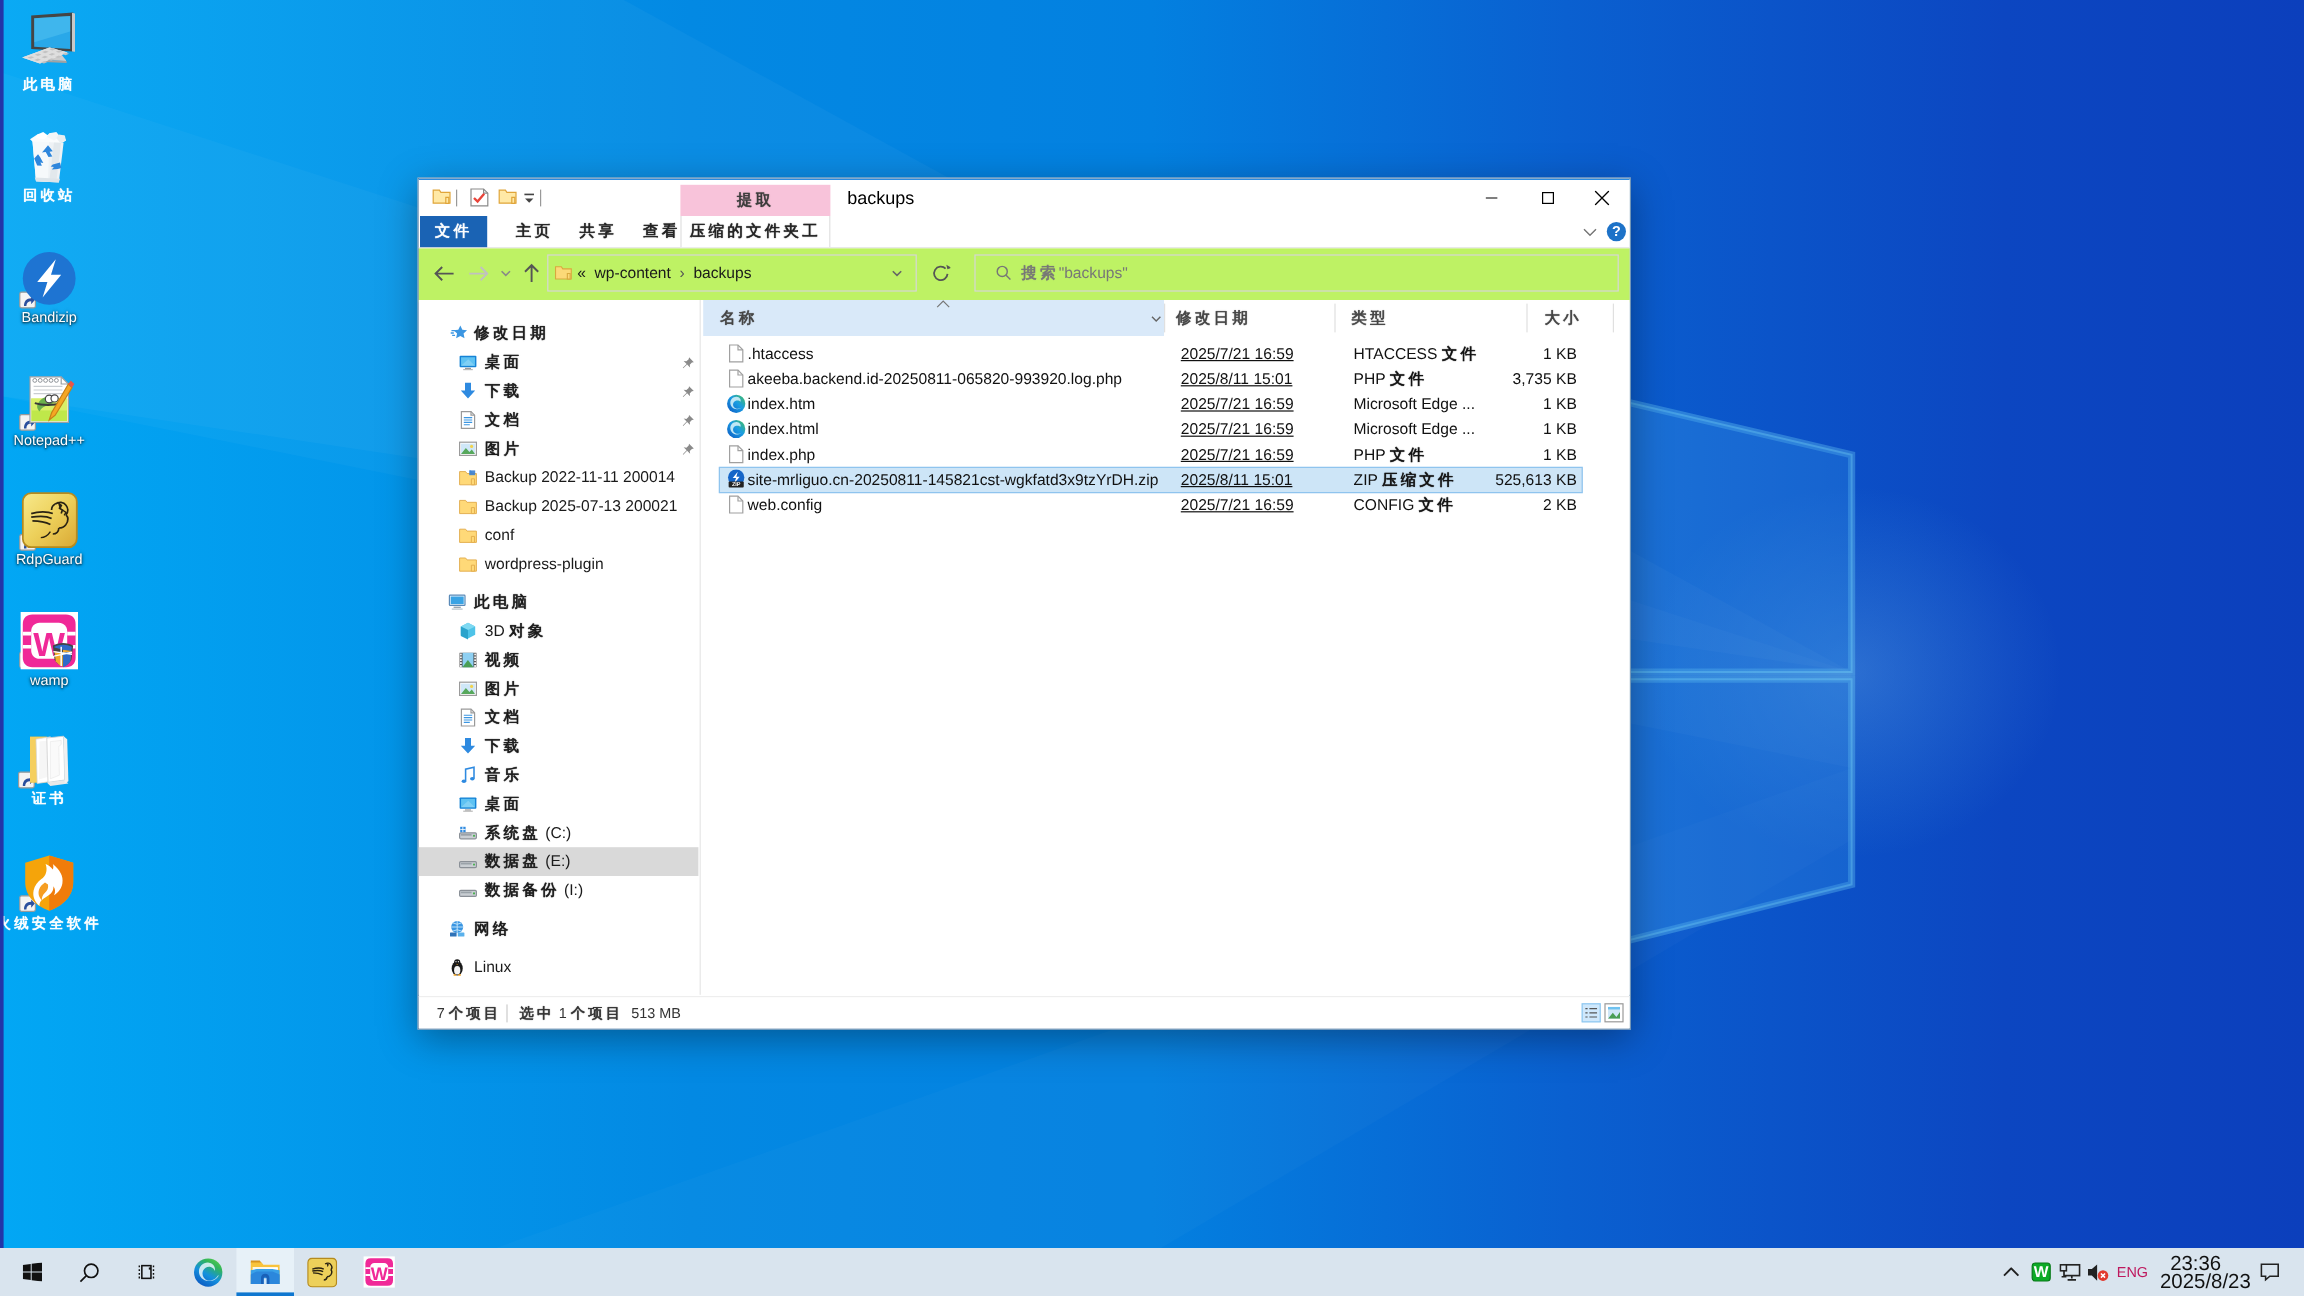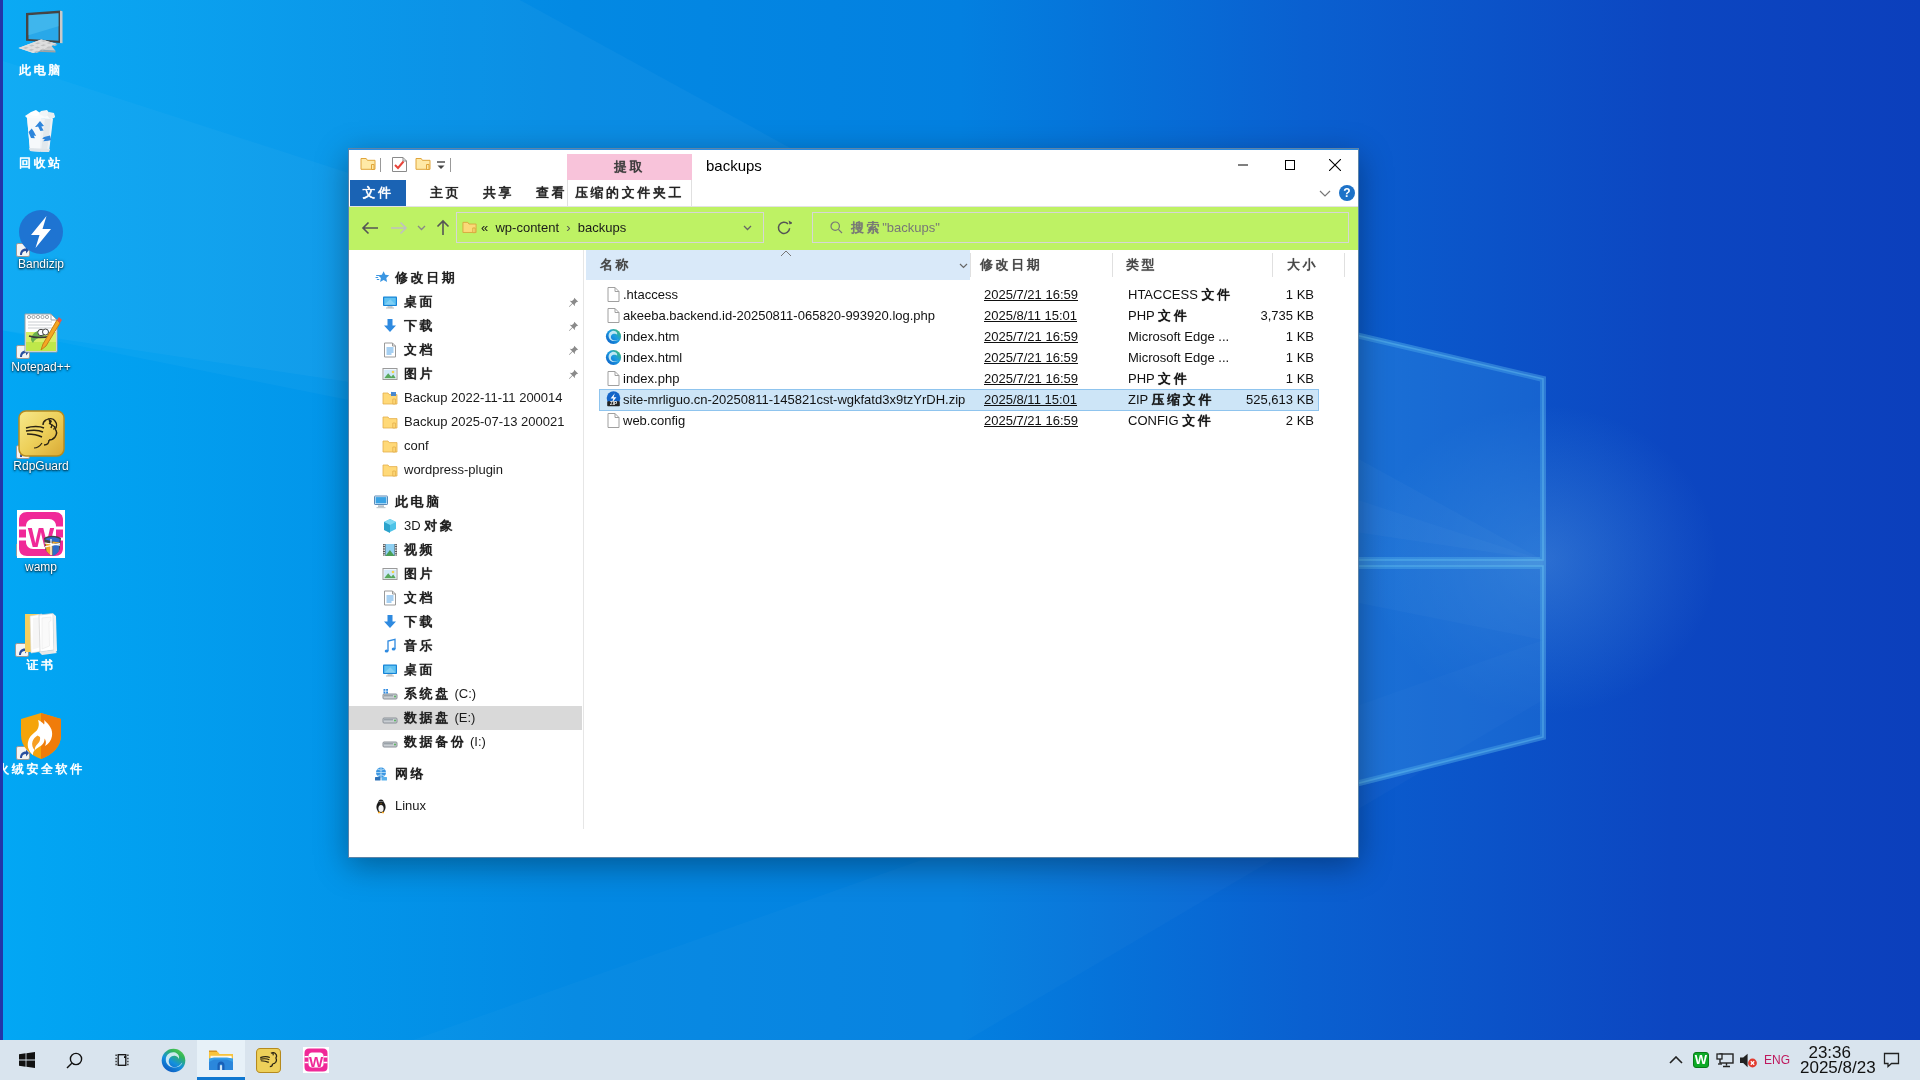--- a/index.html
+++ b/index.html
@@ -698,13 +698,30 @@
             <path d="M3 1.5h7l4 4v10H3z" fill="#fff" stroke="#a0a0a0"></path>
             <path d="M10 1.5v4h4" fill="none" stroke="#a0a0a0"></path>
           </svg>
           <div class="fname">web.config</div>
           <div class="fdate">2025/7/21 16:59</div>
           <div class="ftype">CONFIG <span class="zh">文件</span></div>
           <div class="fsize">2 KB</div>
         </div>
 </div>
 </div>
+<div id="statusbar">
+<div style="position:absolute;left:15px;top:0;height:27px;line-height:26px;font-size:12px;color:#333">7 <span class="zh">个项目</span></div>
+<div style="position:absolute;left:73px;top:6px;width:1px;height:15px;background:#ccc"></div>
+<div style="position:absolute;left:84px;top:0;height:27px;line-height:26px;font-size:12px;color:#333"><span class="zh">选中</span> 1 <span class="zh">个项目</span>&nbsp;&nbsp;513 MB</div>
+<div style="position:absolute;left:969px;top:5px;width:16px;height:16px;background:#cfe8fc;border:1px solid #90c8f0">
+        <svg width="10" height="10" viewBox="0 0 10 10" style="position:absolute;left:2px;top:2px">
+          <path d="M0 1.5h2M0 5h2M0 8.5h2M3.5 1.5H10M3.5 5H10M3.5 8.5H10" stroke="#555" stroke-width="1"></path>
+        </svg>
+      </div>
+<div style="position:absolute;left:988px;top:5px;width:16px;height:16px;background:#fff;border:1px solid #9a9a9a">
+        <svg width="10" height="10" viewBox="0 0 10 10" style="position:absolute;left:2px;top:2px">
+          <rect x="0" y="0" width="10" height="10" fill="#cfe7f8"></rect>
+          <path d="M0 10l4-5 3 3.4 3-4V10z" fill="#4a9e55"></path>
+          <rect x="0" y="0" width="10" height="2.2" fill="#6fc2f0"></rect>
+        </svg>
+      </div>
+</div>
 </div>
 
 </body></html>

